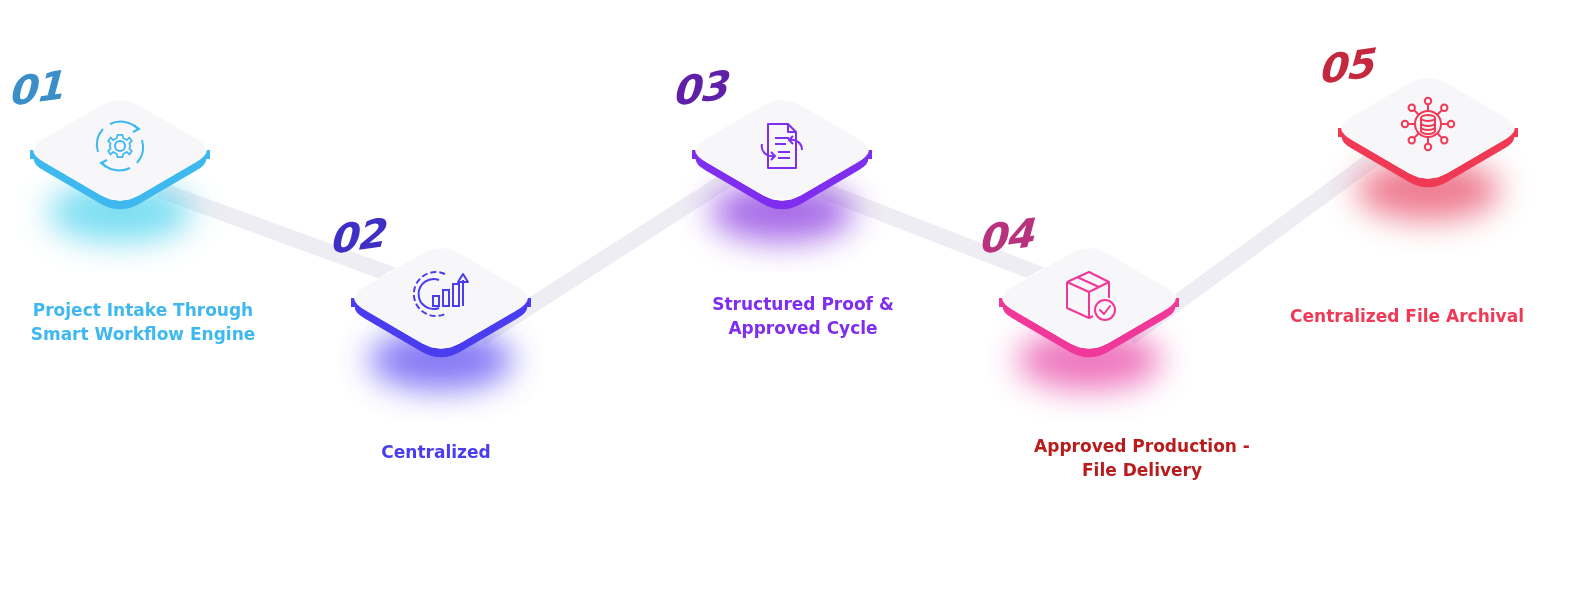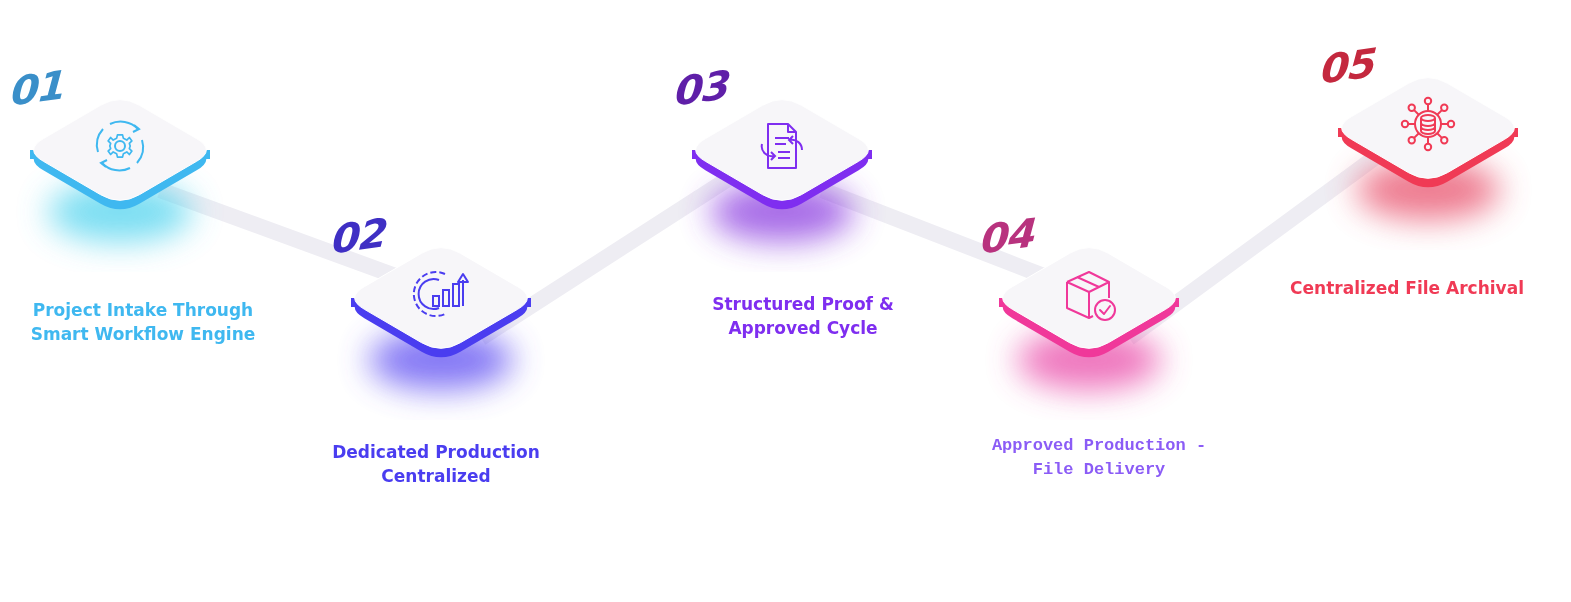--- a/index.html
+++ b/index.html
@@ -5,21 +5,21 @@
   html, body { margin:0; padding:0; background:#ffffff; }
   body { width:1571px; height:602px; position:relative; overflow:hidden;
          font-family:"Liberation Sans", "DejaVu Sans", sans-serif; }
   #stage { position:absolute; left:0; top:0; width:1571px; height:602px; }
   .step-num { position:absolute; font-family:"DejaVu Sans", sans-serif; font-weight:bold;
               font-style:italic; font-size:40px; letter-spacing:-1px; transform:skewX(-12deg) rotate(-8deg);
               line-height:1; }
   .step-label { position:absolute; font-family:"DejaVu Sans", sans-serif; font-weight:bold;
                 font-size:17px; line-height:24px; width:300px; }
   .center { text-align:center; }
-  .right { text-align:right; }
+  .right { text-align:right;margin-top:28px; }
 </style>
 </head>
 <body>
 
 <div id="stage">
   <svg id="flow-svg" width="1571" height="602" viewBox="0 0 1571 602" style="position:absolute;left:0;top:0">
     <defs>
       <filter id="blur18" x="-50%" y="-50%" width="200%" height="200%">
           <feGaussianBlur stdDeviation="16"></feGaussianBlur>
         </filter>
@@ -123,27 +123,26 @@
   <div class="step-num" style="left: 333px; top: 216px; color: rgb(63, 47, 196);">02</div>
   <div class="step-num" style="left: 676px; top: 68px; color: rgb(95, 31, 168);">03</div>
   <div class="step-num" style="left: 982px; top: 216px; color: rgb(184, 50, 126);">04</div>
   <div class="step-num" style="left: 1322px; top: 46px; color: rgb(196, 40, 62);">05</div>
 
   <div class="step-label center" style="left: -7px; top: 298px; color: rgb(63, 184, 240);">
     <div>Project Intake Through</div>
     <div>Smart Workflow Engine</div>
   </div>
   <div class="step-label center" style="left: 286px; top: 440px; color: rgb(74, 61, 240);">
-    <div>Dedicated Production</div>
     <div>Centralized</div>
   </div>
   <div class="step-label center" style="left: 653px; top: 292px; color: rgb(127, 46, 240);">
     <div>Structured Proof &amp;</div>
     <div>Approved Cycle</div>
   </div>
-  <div class="step-label center" style="left: 949px; top: 434px; color: #8b5cf6; font-family: Liberation Mono, monospace;">
+  <div class="step-label center" style="left: 992px; top: 434px; color: #b91c1c;">
     <div>Approved Production -</div>
     <div>File Delivery</div>
   </div>
   <div class="step-label right" style="left: 1224px; top: 276px; color: rgb(240, 58, 85);">
     <div>Centralized File Archival</div>
   </div>
 </div>
 
 </body></html>

